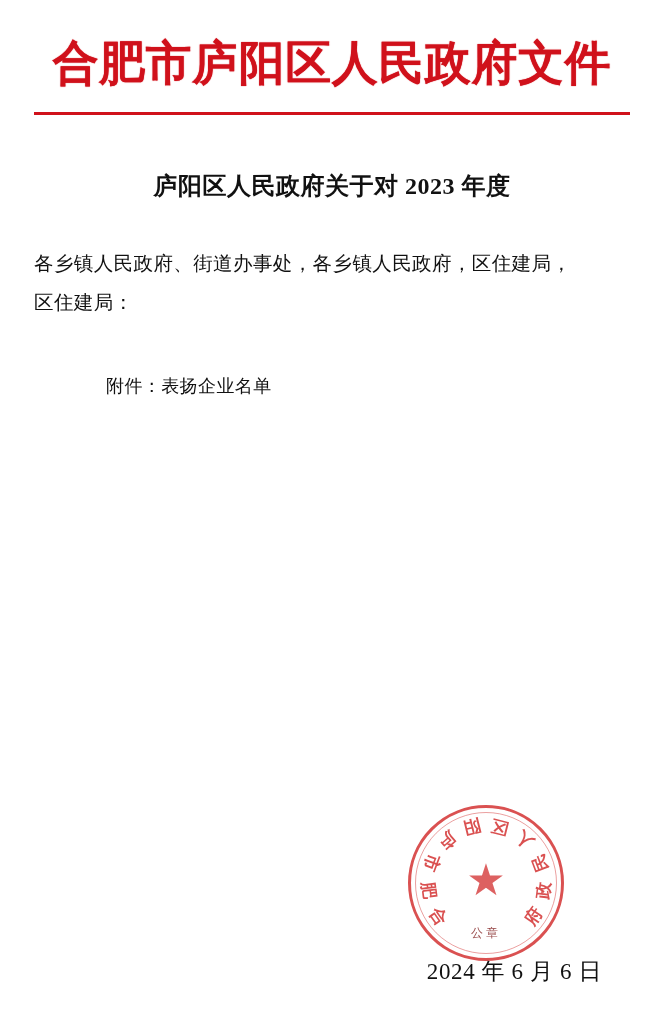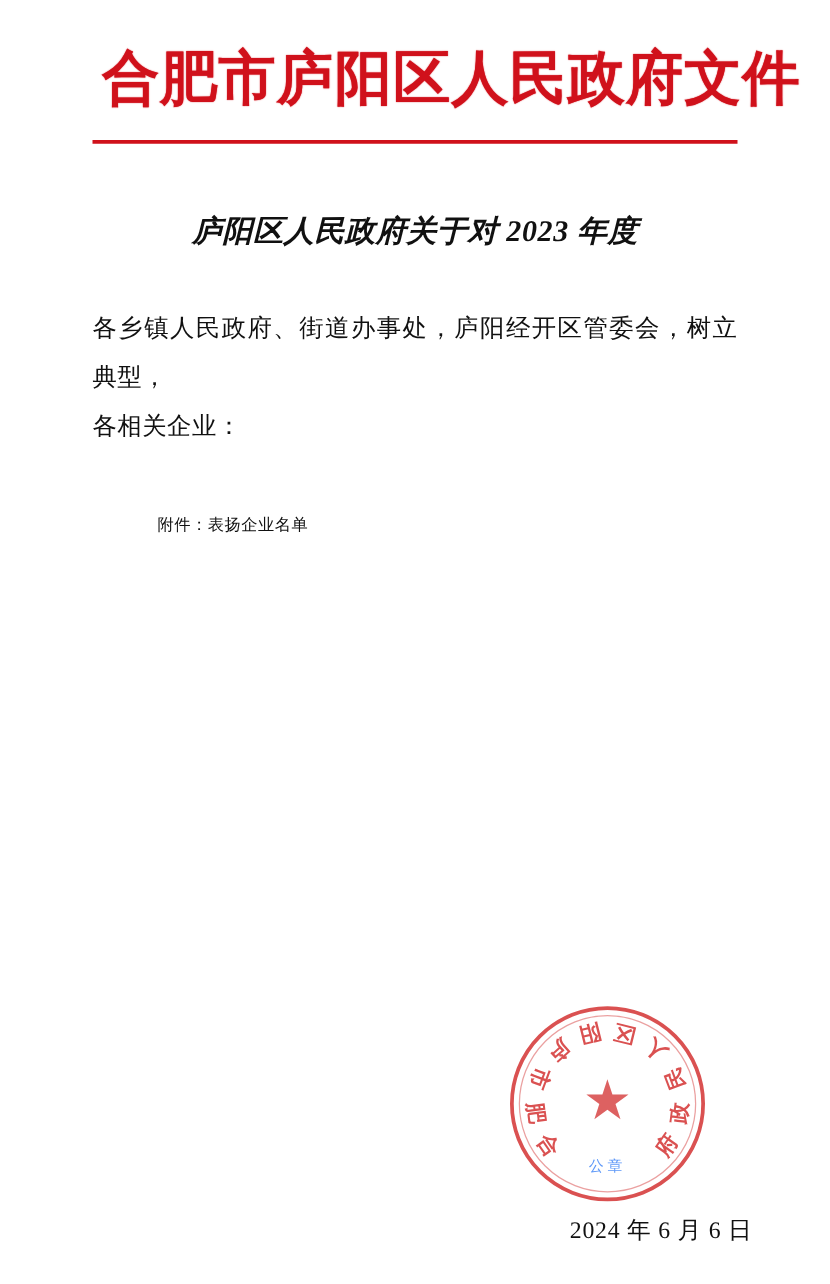--- a/index.html
+++ b/index.html
@@ -13,21 +13,21 @@
     font-family: "Liberation Serif", serif;
     color: #111111;
     position: relative;
     overflow: hidden;
   }
   .page {
     position: relative;
     width: 664px;
     height: 1027px;
     box-sizing: border-box;
-    padding: 0 74px;
+    padding: 0 34px;
   }
 
   
   .masthead {
     text-align: center;
     padding-top: 36px;
   }
   .masthead-title {
     color: #d0111b;
     font-family: "DejaVu Serif", serif;
@@ -60,60 +60,60 @@
   
   .doc-title {
     text-align: center;
     margin-top: 52px;
     font-weight: bold;
     font-size: 24px;
     line-height: 1.65;
     letter-spacing: 0.5px;
     font-family: "Liberation Serif", serif;
   }
-  .doc-title div { white-space: nowrap; font-style: italic; }
+  .doc-title div { white-space: nowrap; }
 
   
   .body-text {
     margin-top: 38px;
     font-size: 19.5px;
     line-height: 2.0;
     letter-spacing: 0.4px;
     text-align: justify;
     font-family: "Liberation Serif", serif;
   }
   .body-text p {
     margin: 0;
   }
   .indent {
     text-indent: 2em;
   }
 
   
   .attachment {
     margin-top: 46px;
-    font-size: 13px;
+    font-size: 18px;
     text-indent: 4em;
     letter-spacing: 0.4px;
     line-height: 2.0;
   }
 
   
   .sign-block {
     position: absolute;
     right: 58px;
     bottom: 30px;
     width: 300px;
     height: 190px;
   }
   .date-line {
     position: absolute;
     right: 4px;
-    bottom: 0;
-    font-size: 19px;
+    bottom: 10px;
+    font-size: 23px;
     letter-spacing: 0.6px;
     white-space: nowrap;
   }
   .seal {
     position: absolute;
     right: 42px;
     bottom: 36px;
     width: 156px;
     height: 156px;
     border-radius: 50%;
@@ -153,21 +153,21 @@
     transform-origin: 0 0;
     white-space: nowrap;
   }
   .seal-bottom {
     position: absolute;
     left: 0;
     bottom: 16px;
     width: 100%;
     text-align: center;
     font-size: 12px;
-    color: #3b82f6;
+    color: #7f1d1d;
     letter-spacing: 3px;
     font-family: "DejaVu Serif", serif;
   }
 </style>
 </head>
 <body>
 
 <div class="page">
 
   <div class="masthead">
@@ -175,22 +175,22 @@
   </div>
 
 
   <div class="red-rule"></div>
 
   <div class="doc-title">
     <div>庐阳区人民政府关于对 2023 年度</div>
   </div>
 
   <div class="body-text">
-    <p>各乡镇人民政府、街道办事处，庐阳经开区管委会，树立典型，</p>
-    <p>各相关企业：</p>
+    <p>各乡镇人民政府、街道办事处，各乡镇人民政府，区住建局，</p>
+    <p>区住建局：</p>
   </div>
 
   <div class="attachment">附件：表扬企业名单</div>
 
   <div class="sign-block">
     <div class="seal">
       <div class="ring-inner"></div>
       <div class="seal-text" id="seal-arc">
           <span style="transform: rotate(-125deg) translate(0px, -58px) rotate(180deg) translate(-50%, -50%);">合</span>
           <span style="transform: rotate(-97.2222deg) translate(0px, -58px) rotate(180deg) translate(-50%, -50%);">肥</span>

